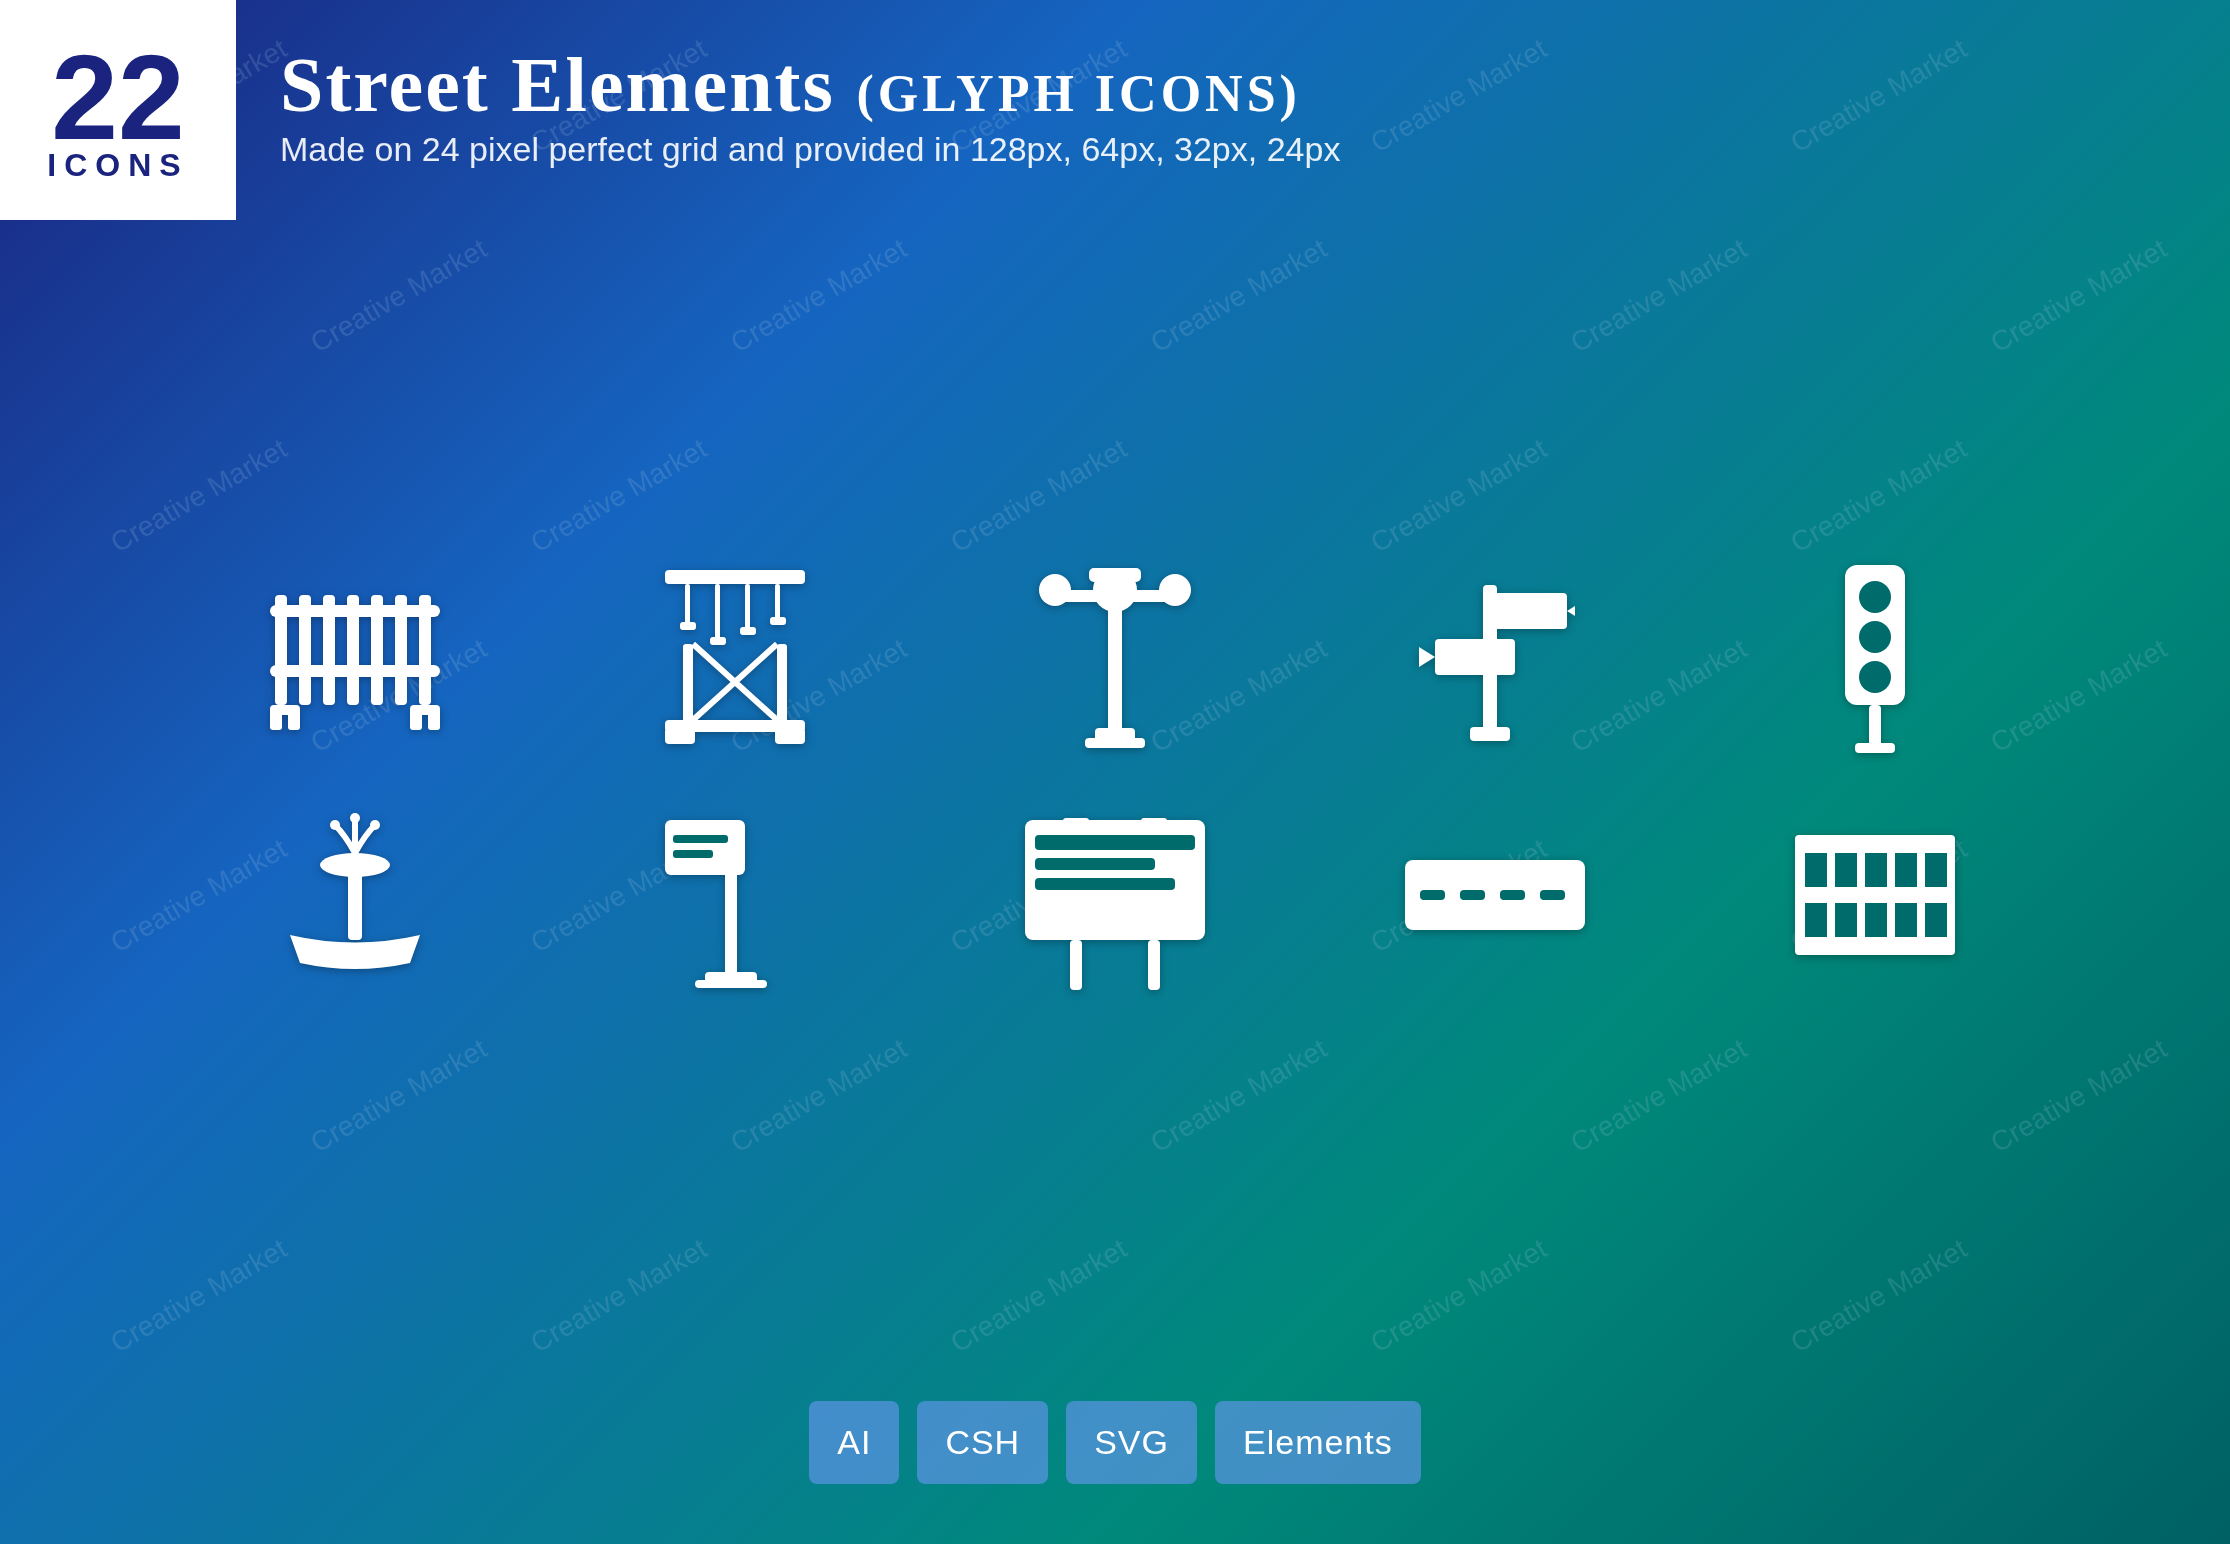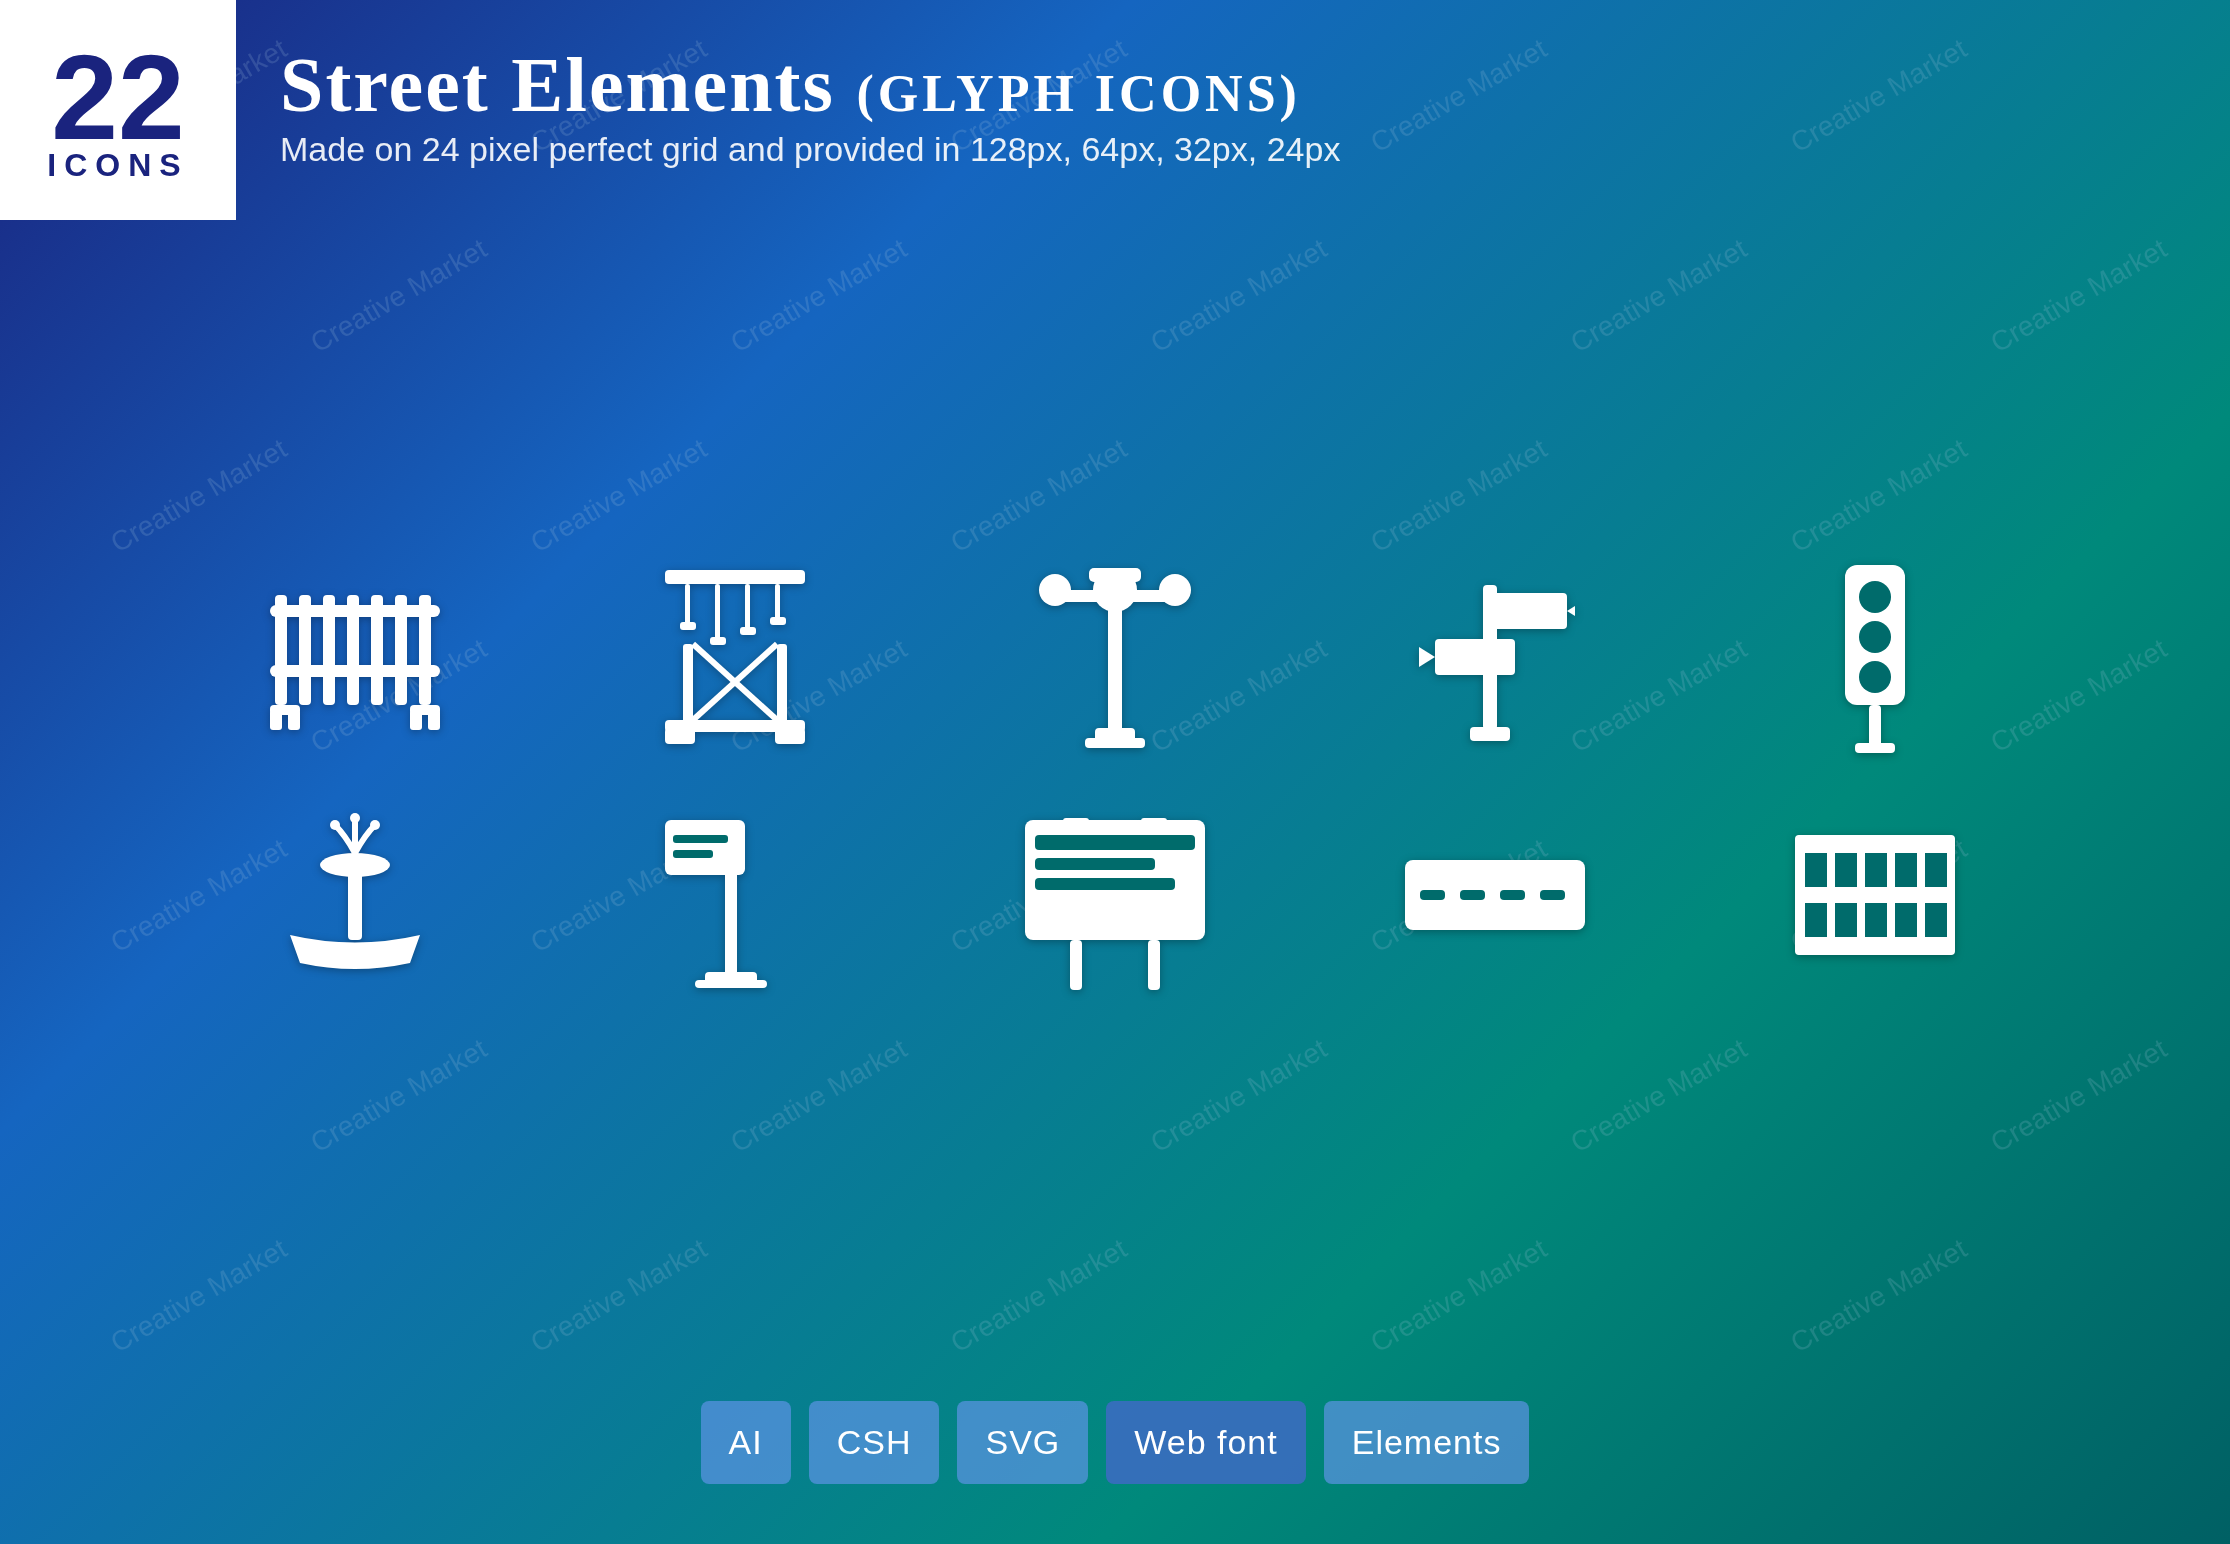--- a/index.html
+++ b/index.html
@@ -413,17 +413,16 @@
         </svg>
       </div>
 
     </div>
   </div>
 
   <div class="buttons-section">
     <button class="format-btn">AI</button>
     <button class="format-btn">CSH</button>
     <button class="format-btn">SVG</button>
-    <button class="format-btn highlight">Web font</button>
     <button class="format-btn">Elements</button>
   </div>
 
 </div>
 
 </body></html>

